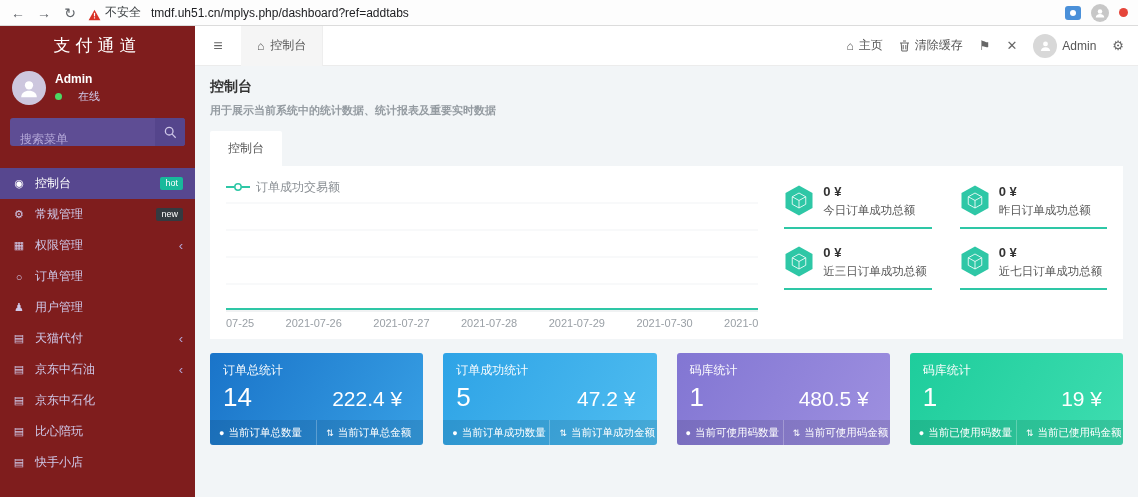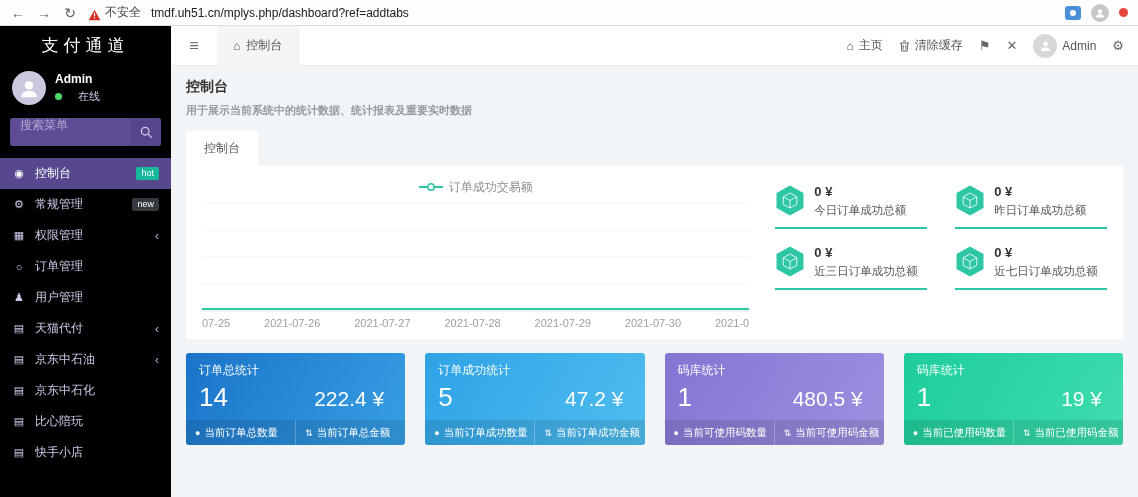--- a/index.html
+++ b/index.html
@@ -15,28 +15,28 @@
   .browser-right { margin-left:auto; display:flex; align-items:center; gap:10px; }
   .ext-ico { width:16px; height:14px; border-radius:3px; background:#4a90d9; position:relative; cursor:pointer; }
   .ext-ico:after { content:""; position:absolute; left:5px; top:4px; width:6px; height:6px; border-radius:50%; background:#fff; }
   .chrome-avatar { width:18px; height:18px; border-radius:50%; background:#c7c7c7; display:flex; align-items:center; justify-content:center; cursor:pointer; }
   .red-dot { width:9px; height:9px; border-radius:50%; background:#e5453a; cursor:pointer; }
 
   
   .app { display:flex; height:471px; }
 
   
-  .sidebar { width:171px; flex-shrink:0; background:#000000; color:#cfc8e8; overflow:hidden; }
+  .sidebar { width:195px; flex-shrink:0; background:#7f1d1d; color:#cfc8e8; overflow:hidden; }
   .brand { height:40px; line-height:40px; text-align:center; color:#fff; font-size:17px; letter-spacing:5px; }
   .user-block { display:flex; align-items:center; gap:9px; padding:5px 12px 10px; }
   .avatar { width:34px; height:34px; border-radius:50%; background:#cdc7de; display:flex; align-items:center; justify-content:center; overflow:hidden; flex-shrink:0; }
   .user-name { color:#fff; font-weight:bold; font-size:12px; }
   .user-status { font-size:11px; color:#cfc8e8; display:flex; align-items:center; gap:16px; margin-top:3px; }
   .dot { width:7px; height:7px; border-radius:50%; background:#4cd964; }
-  .search-box { margin:3px 10px 12px; height:28px; background:#5e4d94; border-radius:3px; display:flex; align-items:flex-start; overflow:hidden; }
+  .search-box { margin:3px 10px 22px; height:28px; background:#5e4d94; border-radius:3px; display:flex; align-items:flex-end; overflow:hidden; }
   .search-box input { flex:1; min-width:0; background:transparent; border:none; outline:none; color:#fff; font-size:12px; padding:0 10px; font-family:inherit; }
   .search-box input::placeholder { color:#b4a8d8; }
   .search-btn { width:30px; height:28px; background:#55458c; border:none; display:flex; align-items:center; justify-content:center; cursor:pointer; flex-shrink:0; }
   .menu-item { height:31px; display:flex; align-items:center; gap:9px; padding:0 12px; font-size:12px; cursor:pointer; }
   .menu-item.active { background:#57478f; color:#fff; }
   .mi-icon { width:14px; text-align:center; font-size:11px; flex-shrink:0; }
   .badge { margin-left:auto; font-size:9px; padding:1px 5px; border-radius:2px; color:#fff; line-height:1.3; }
   .badge.hot { background:#18b99b; }
   .badge.new { background:#343a40; }
   .chev { margin-left:auto; color:#b4a8d8; font-size:13px; }
@@ -52,21 +52,21 @@
   .mini-avatar { width:24px; height:24px; border-radius:50%; background:#d8d8d8; display:flex; align-items:center; justify-content:center; cursor:pointer; }
 
   .content { padding:12px 15px; flex:1; overflow:hidden; }
   .page-title { font-size:14px; font-weight:bold; color:#333; }
   .page-sub { font-size:11px; color:#949ba1; margin-top:7px;font-weight:bold; }
   .tabstrip { margin-top:13px; display:flex; }
   .content-tab { background:#fff; padding:9px 18px; font-size:12px; color:#555; border-radius:2px 2px 0 0; cursor:pointer; }
 
   .panel { background:#fff; padding:12px 16px 10px; display:flex; gap:26px; }
   .chart-wrap { flex:1.65; min-width:0; }
-  .legend { display:flex; justify-content:center; align-items:center; gap:6px; font-size:12px; color:#8a8f94; height:18px; cursor:pointer; }
+  .legend { display:flex; align-items:center; gap:6px; font-size:12px; color:#8a8f94; height:18px; cursor:pointer; }
   .chart-svg { width:100%; height:112px; display:block; margin-top:5px; }
   .grid-line { stroke:#f0f2f4; stroke-width:1; }
   .axis-line { stroke:#dfe3e6; stroke-width:1; }
   .x-labels { display:flex; justify-content:space-between; font-size:11px; color:#9aa0a6; margin-top:4px; white-space:nowrap; }
 
   .stats-grid { flex:1; display:grid; grid-template-columns:1fr 1fr; column-gap:28px; row-gap:16px; align-content:flex-start; padding-top:6px; }
   .stat { display:flex; gap:9px; align-items:flex-start; padding-bottom:9px; border-bottom:2px solid #2ec7a6; }
   .stat-value { font-size:13px; font-weight:bold; color:#333; }
   .stat-label { font-size:11.5px; color:#555; margin-top:4px; white-space:nowrap; }
 

